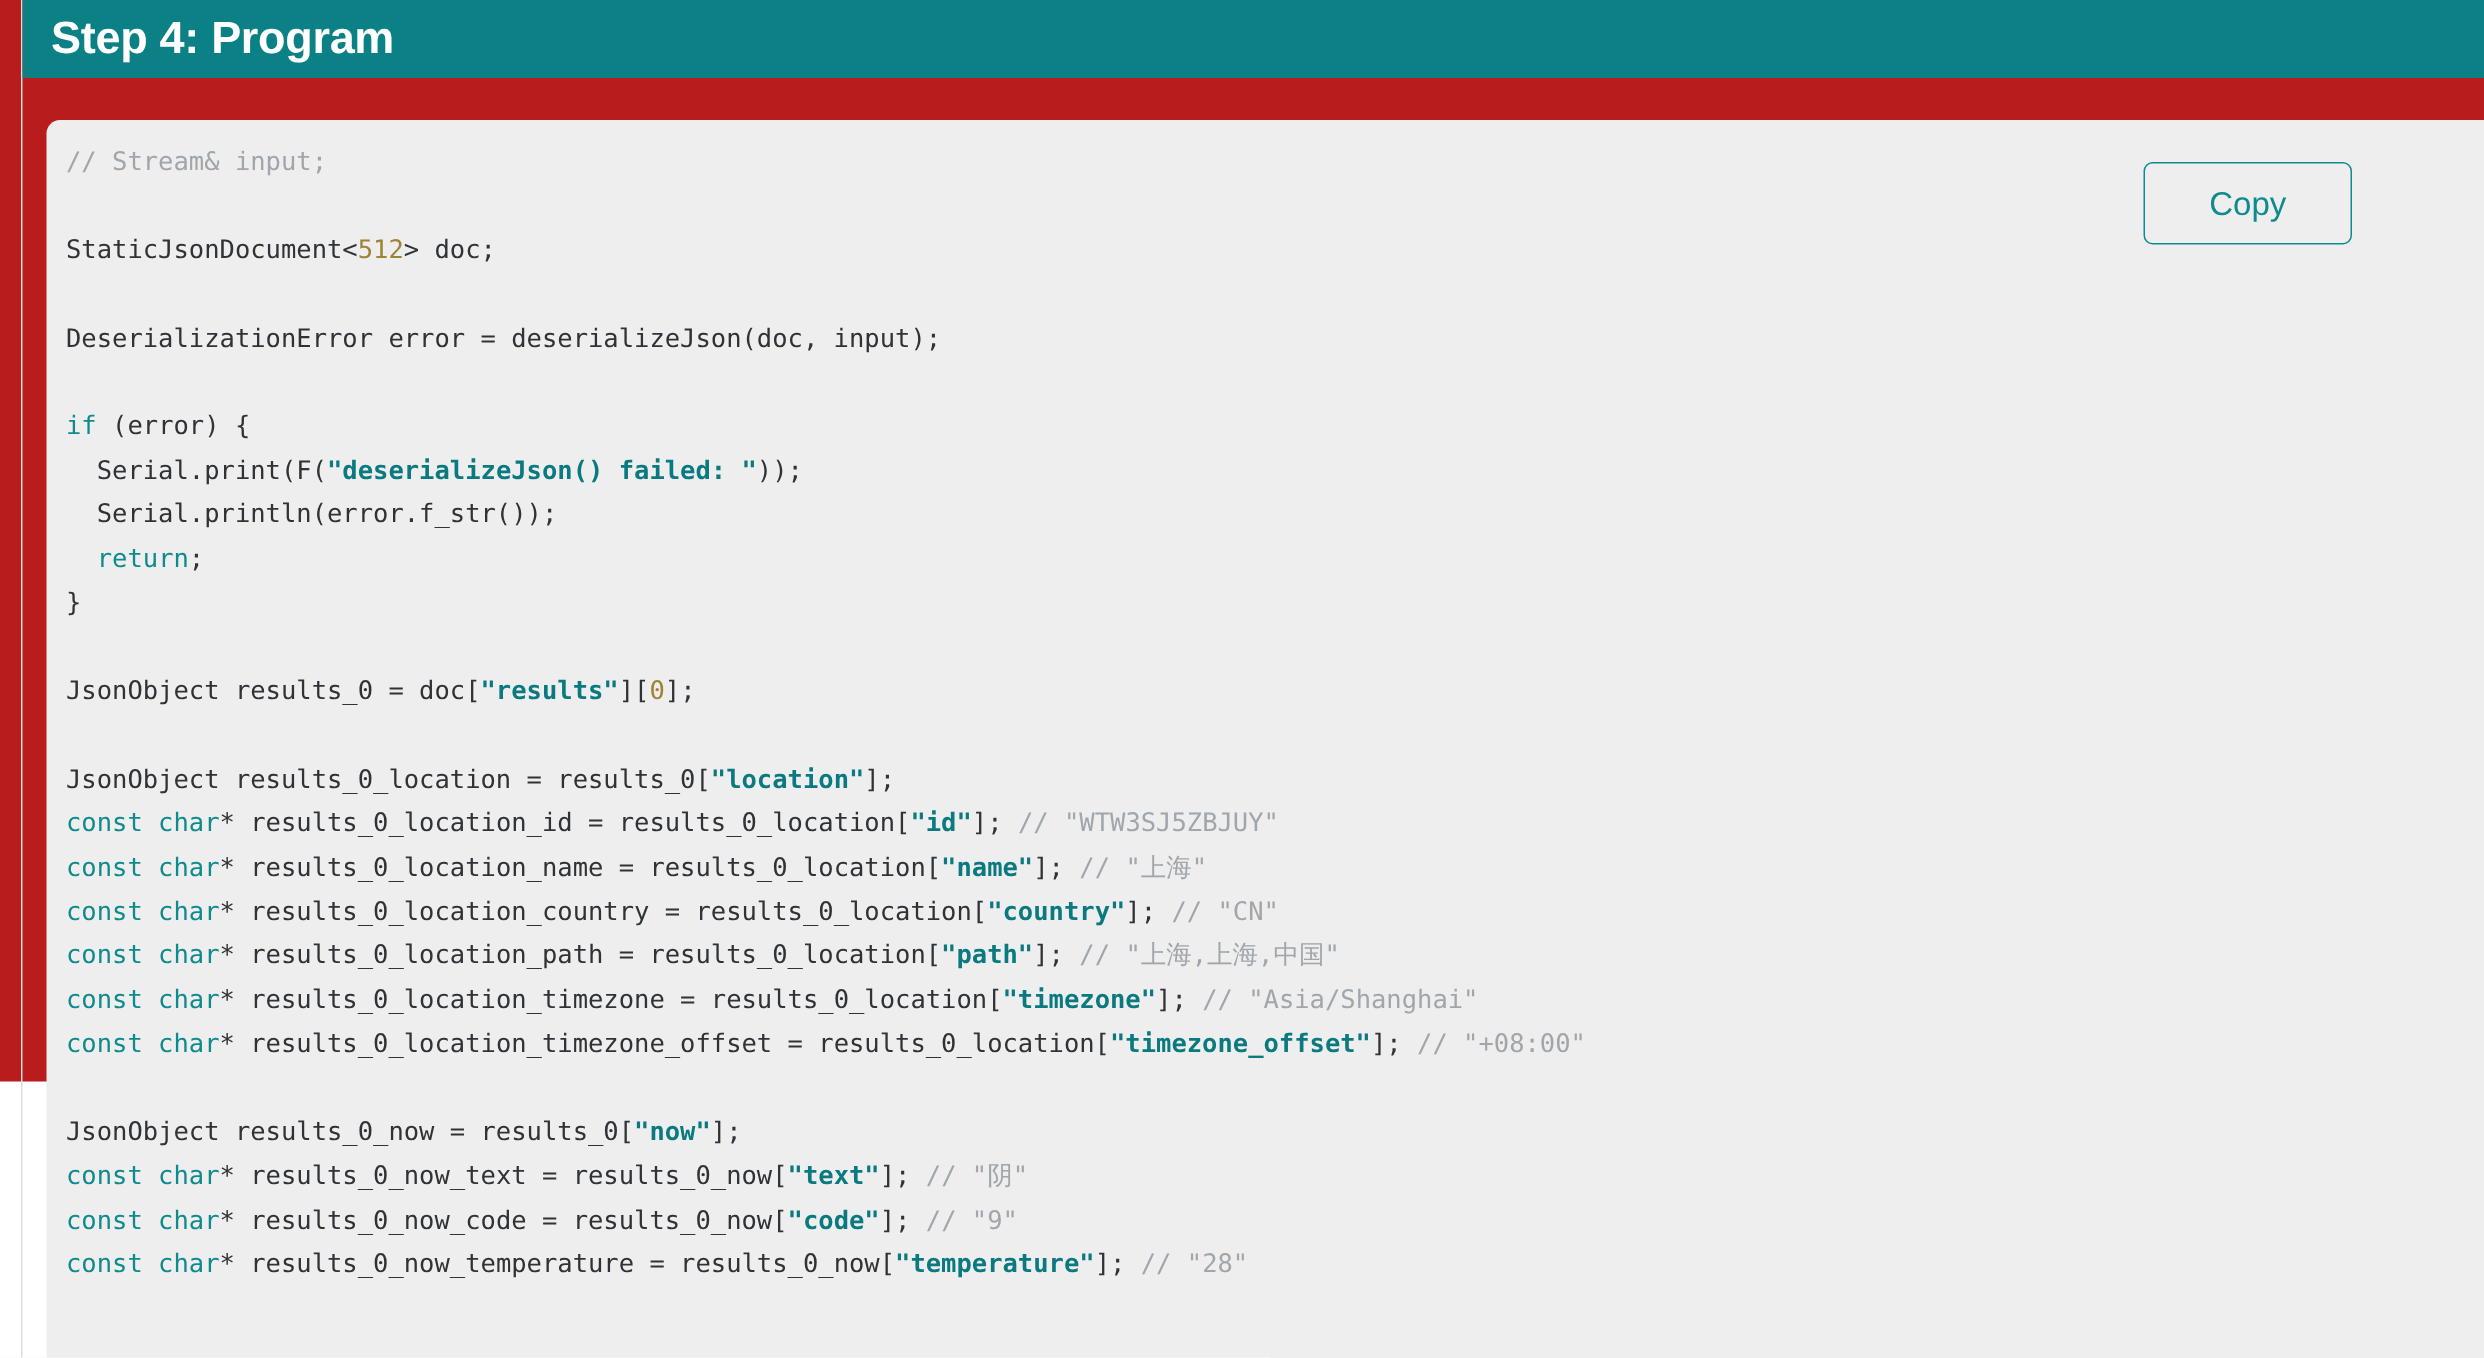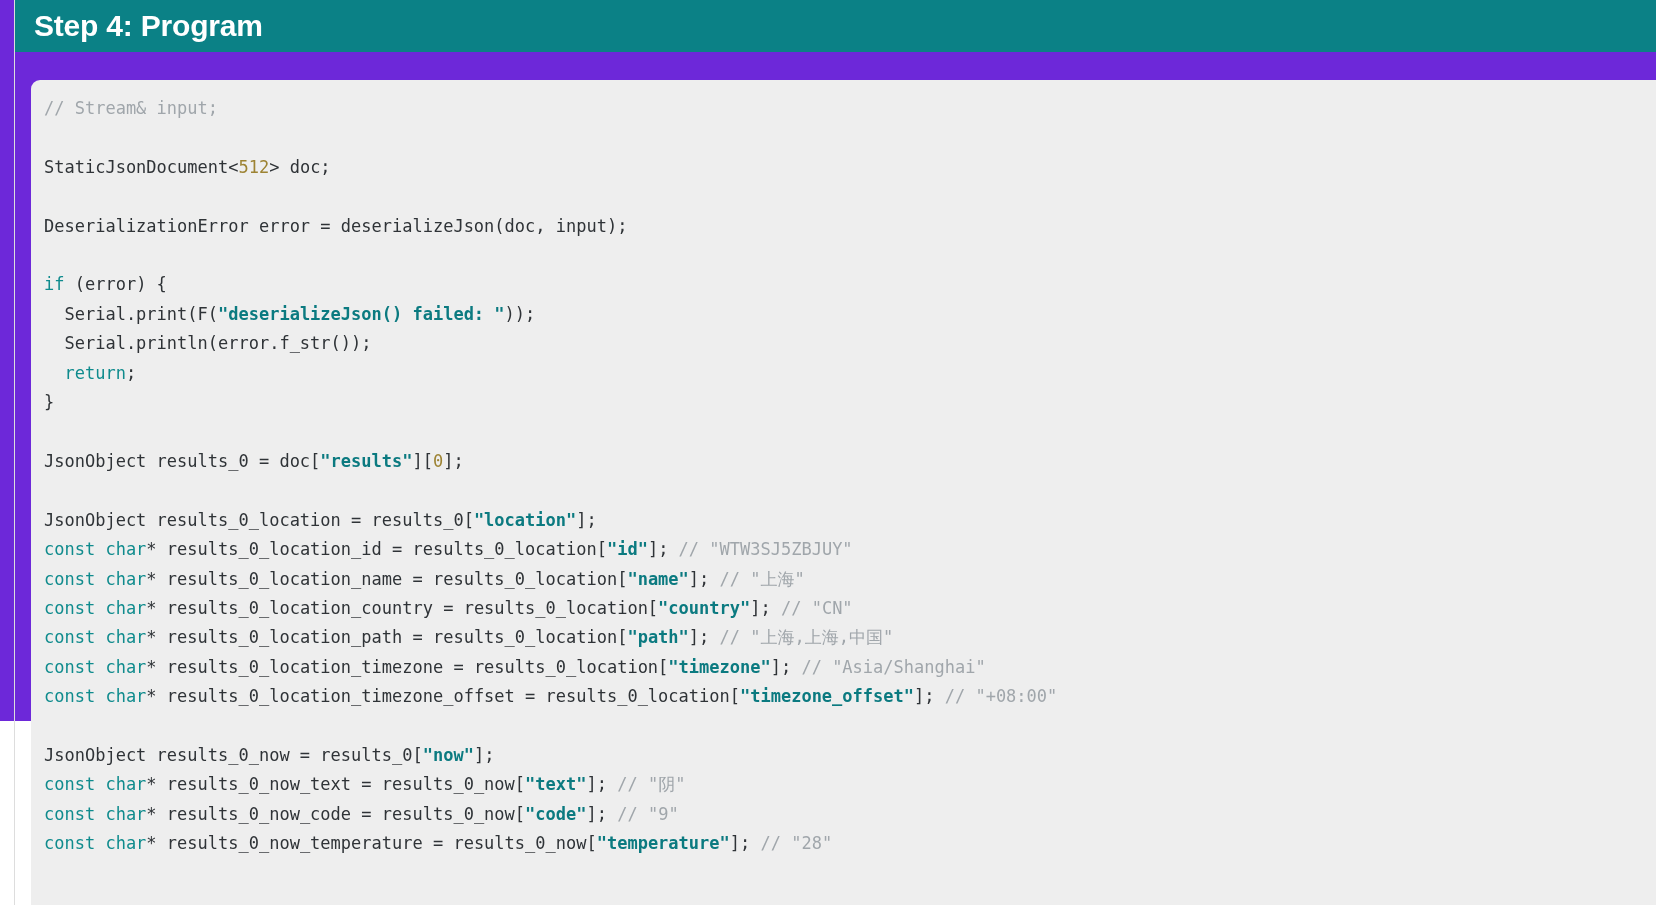--- a/index.html
+++ b/index.html
@@ -11,21 +11,21 @@
     width: 1656px;
     height: 905px;
     overflow: hidden;
     font-family: "Liberation Sans", sans-serif;
   }
 
   #page {
     position: relative;
     width: 1656px;
     height: 721px;
-    background: #6d28d9;
+    background: #b91c1c;
     box-sizing: border-box;
   }
 
   
   #page-left-rule {
     position: absolute;
     left: 14px;
     top: 0;
     width: 1px;
     height: 905px;
@@ -140,15 +140,16 @@
 <span><span class="tok-key">const char</span><span class="tok-txt">* results_0_location_name = results_0_location[</span><span class="tok-str">"name"</span><span class="tok-txt">]; </span><span class="tok-com">// "上海"</span></span>
 <span><span class="tok-key">const char</span><span class="tok-txt">* results_0_location_country = results_0_location[</span><span class="tok-str">"country"</span><span class="tok-txt">]; </span><span class="tok-com">// "CN"</span></span>
 <span><span class="tok-key">const char</span><span class="tok-txt">* results_0_location_path = results_0_location[</span><span class="tok-str">"path"</span><span class="tok-txt">]; </span><span class="tok-com">// "上海,上海,中国"</span></span>
 <span><span class="tok-key">const char</span><span class="tok-txt">* results_0_location_timezone = results_0_location[</span><span class="tok-str">"timezone"</span><span class="tok-txt">]; </span><span class="tok-com">// "Asia/Shanghai"</span></span>
 <span><span class="tok-key">const char</span><span class="tok-txt">* results_0_location_timezone_offset = results_0_location[</span><span class="tok-str">"timezone_offset"</span><span class="tok-txt">]; </span><span class="tok-com">// "+08:00"</span></span>
 <span></span>
 <span><span class="tok-txt">JsonObject results_0_now = results_0[</span><span class="tok-str">"now"</span><span class="tok-txt">];</span></span>
 <span><span class="tok-key">const char</span><span class="tok-txt">* results_0_now_text = results_0_now[</span><span class="tok-str">"text"</span><span class="tok-txt">]; </span><span class="tok-com">// "阴"</span></span>
 <span><span class="tok-key">const char</span><span class="tok-txt">* results_0_now_code = results_0_now[</span><span class="tok-str">"code"</span><span class="tok-txt">]; </span><span class="tok-com">// "9"</span></span>
 <span><span class="tok-key">const char</span><span class="tok-txt">* results_0_now_temperature = results_0_now[</span><span class="tok-str">"temperature"</span><span class="tok-txt">]; </span><span class="tok-com">// "28"</span></span></pre>
+    <div id="copy-button">Copy</div>
   </div>
 
 </div>
 
 </body></html>

